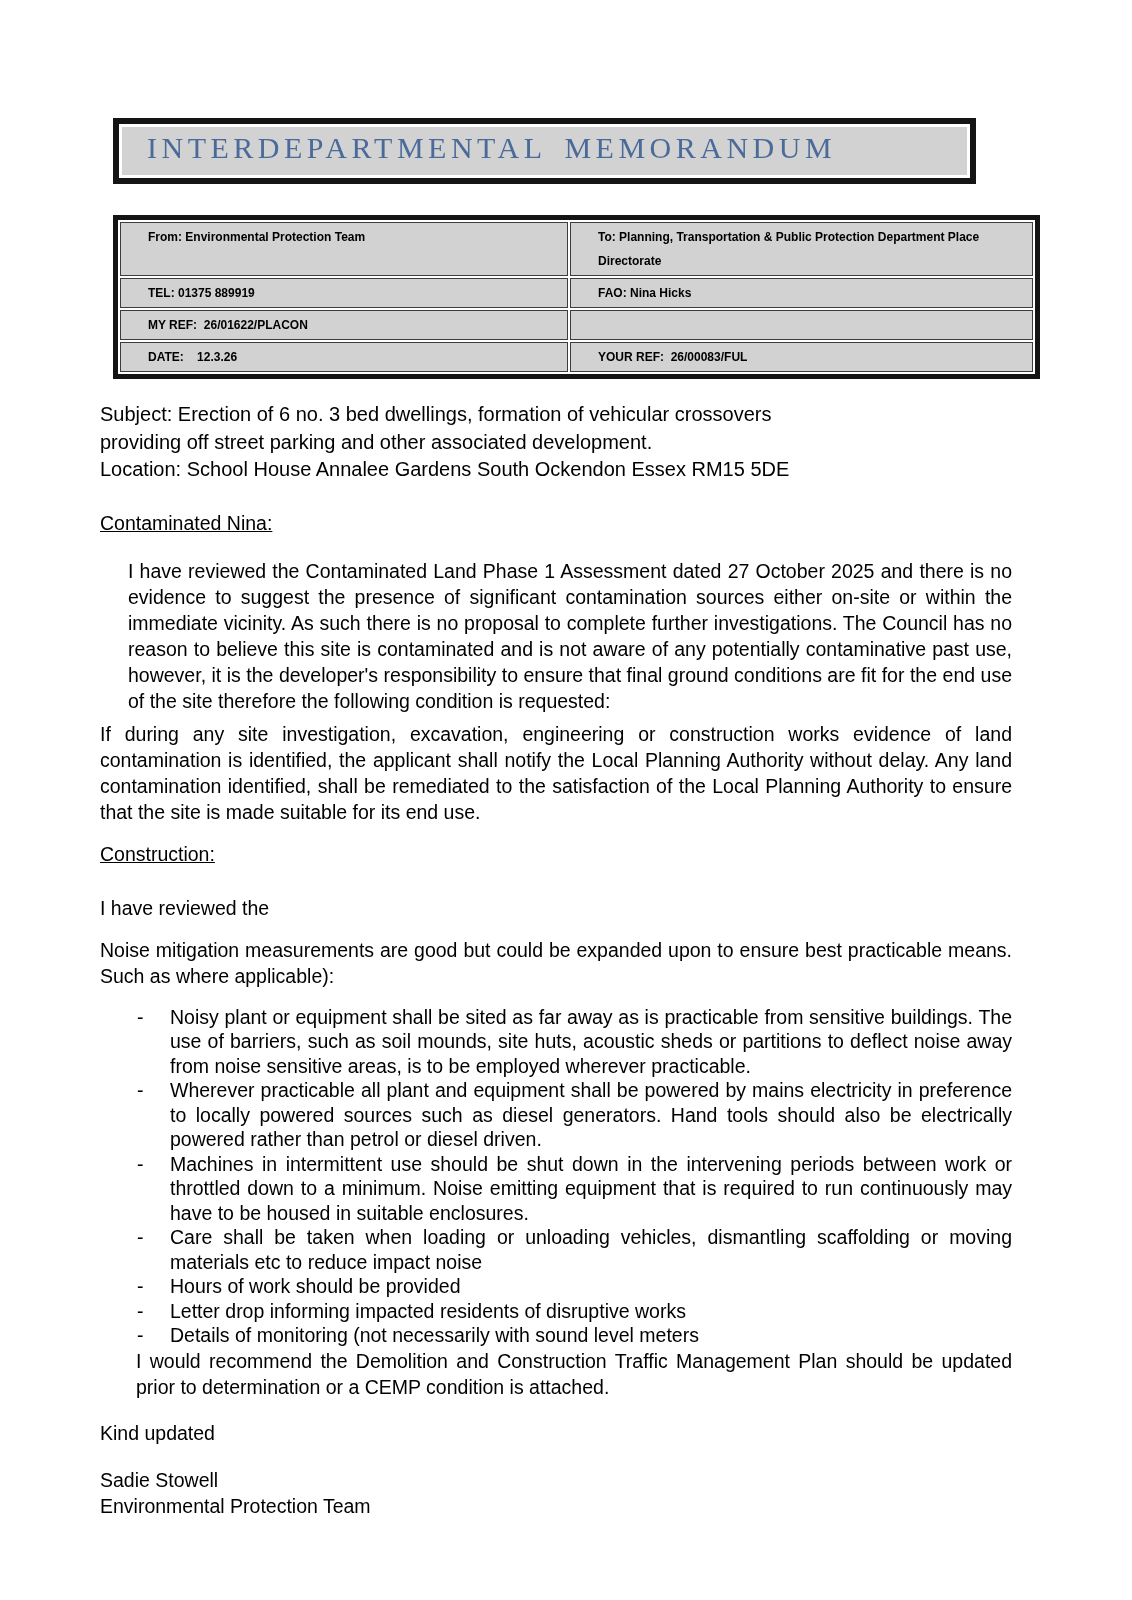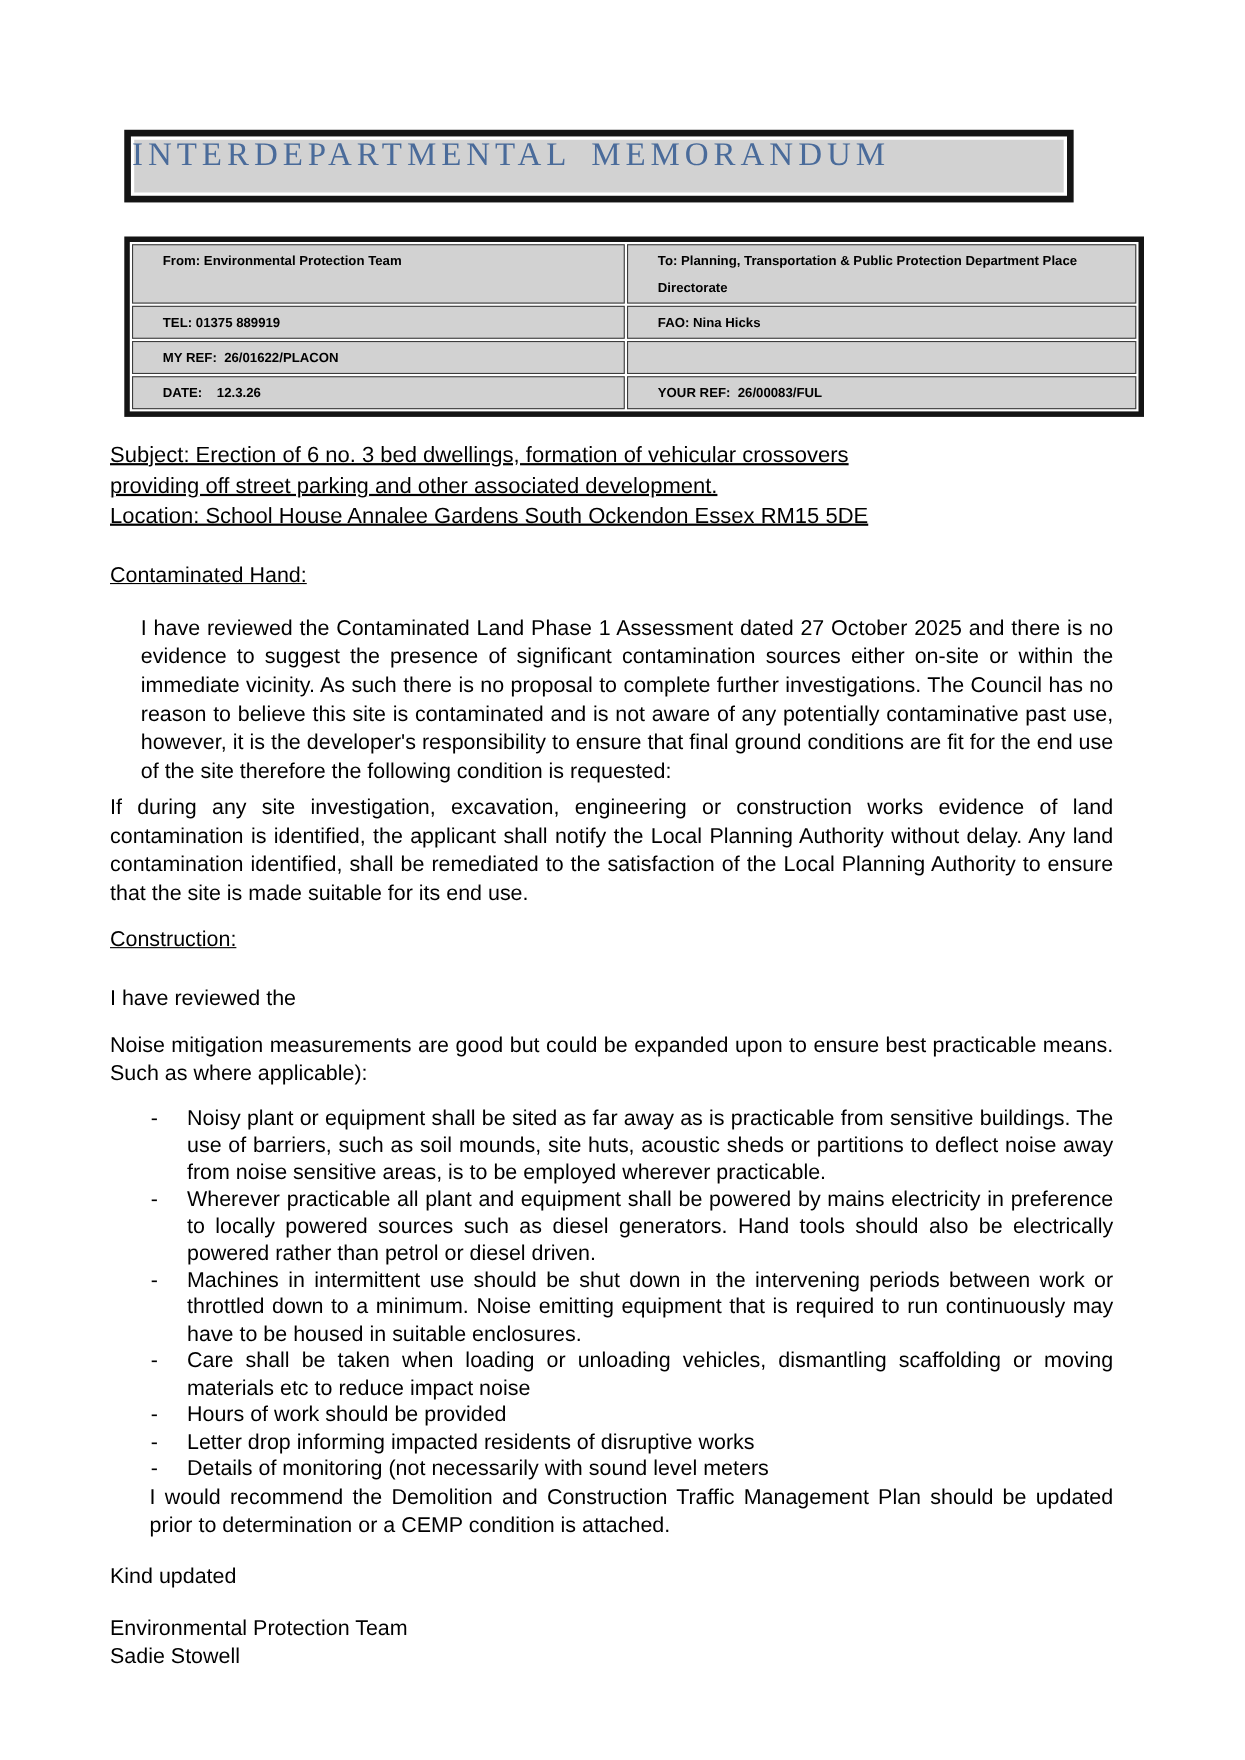--- a/index.html
+++ b/index.html
@@ -22,22 +22,22 @@
   
   .memo-title-box {
     box-sizing: border-box;
     margin: 118px 0 0 113px;
     width: 863px;
     height: 66px;
     background: var(--panel-bg, #d2d2d2);
     border: 6px solid var(--border-black, #141414);
     box-shadow: inset 0 0 0 3px #ffffff;
     display: flex;
-    align-items: flex-start;
-    padding: 0 0 7px 1px;
+    align-items: center;
+    padding: 0 0 7px 28px;
   }
   .memo-title {
     font-family: "Liberation Serif", serif;
     font-size: 30px;
     letter-spacing: 4.5px;
     word-spacing: 7px;
     color: var(--title-text, #4a6b9a);
     white-space: nowrap;
   }
 
@@ -70,21 +70,21 @@
   .content {
     margin: 0 120px 0 100px;
     font-size: 19.5px;
     line-height: 26px;
   }
   .subject-block {
     margin-top: 22px;
     font-size: 20px;
     line-height: 27.5px;
   }
-  .subject-block .uline { text-decoration: underline; }
+  .subject-block .uline { }
   .section-heading {
     margin-top: 26px;
     text-decoration: underline;
   }
   .section-heading.construction { margin-top: 16px; text-decoration: underline; }
   .para { text-align: justify; }
   .para.mt22 { margin-top: 22px; margin-left: 28px; }
   .para.mt25 { margin-top: 7px; }
   .para.mt16 { margin-top: 16px; }
   .plain-line { margin-top: 28px; }
@@ -145,21 +145,21 @@
   </table>
 
   <div class="content">
 
     <div class="subject-block">
       <div><span class="uline">Subject: Erection of 6 no. 3 bed dwellings, formation of vehicular crossovers</span></div>
       <div><span class="uline">providing off street parking and other associated development.</span></div>
       <div><span class="uline">Location: School House Annalee Gardens South Ockendon Essex RM15 5DE</span></div>
     </div>
 
-    <div class="section-heading">Contaminated Hand:</div>
+    <div class="section-heading">Contaminated Nina:</div>
 
     <div class="para mt22">I have reviewed the Contaminated Land Phase 1 Assessment dated 27 October 2025 and there is no evidence to suggest the presence of significant contamination sources either on-site or within the immediate vicinity. As such there is no proposal to complete further investigations. The Council has no reason to believe this site is contaminated and is not aware of any potentially contaminative past use, however, it is the developer's responsibility to ensure that final ground conditions are fit for the end use of the site therefore the following condition is requested:</div>
 
     <div class="para mt25">If during any site investigation, excavation, engineering or construction works evidence of land contamination is identified, the applicant shall notify the Local Planning Authority without delay. Any land contamination identified, shall be remediated to the satisfaction of the Local Planning Authority to ensure that the site is made suitable for its end use.</div>
 
     <div class="section-heading construction">Construction:</div>
 
     <div class="plain-line">I have reviewed the</div>
 
     <div class="para mt16">Noise mitigation measurements are good but could be expanded upon to ensure best practicable means. Such as where applicable):</div>
@@ -193,18 +193,18 @@
         <span class="dash">-</span>
         <span>Details of monitoring (not necessarily with sound level meters</span>
       </div>
     </div>
 
     <div class="closing-para">I would recommend the Demolition and Construction Traffic Management Plan should be updated prior to determination or a CEMP condition is attached.</div>
 
     <div class="kind-regards">Kind updated</div>
 
     <div class="signoff">
+      <div>Sadie Stowell</div>
       <div>Environmental Protection Team</div>
-      <div>Sadie Stowell</div>
     </div>
 
   </div>
 </div>
 
 </body></html>

